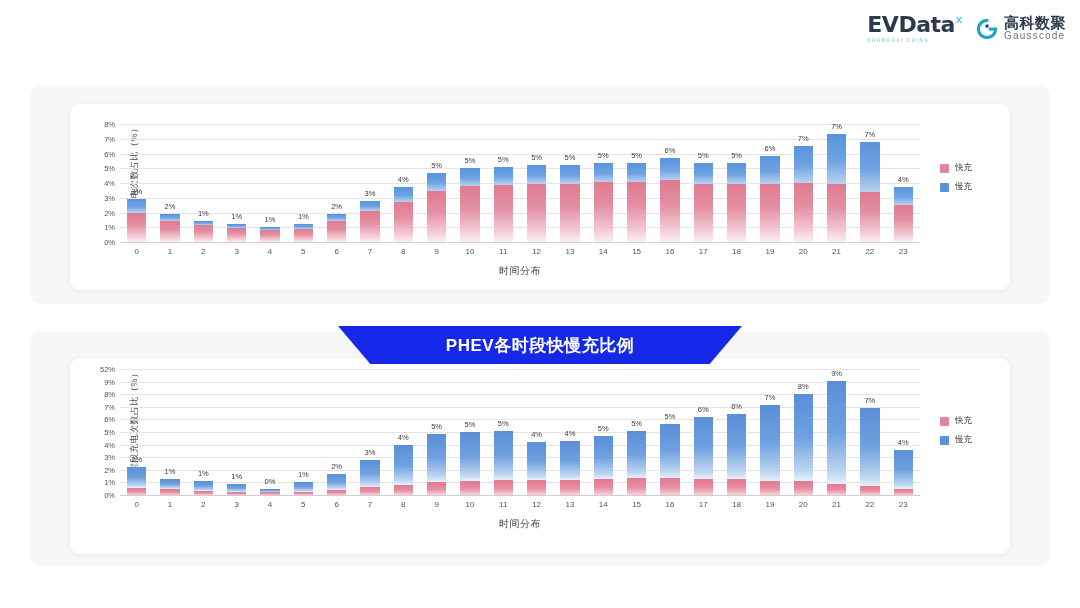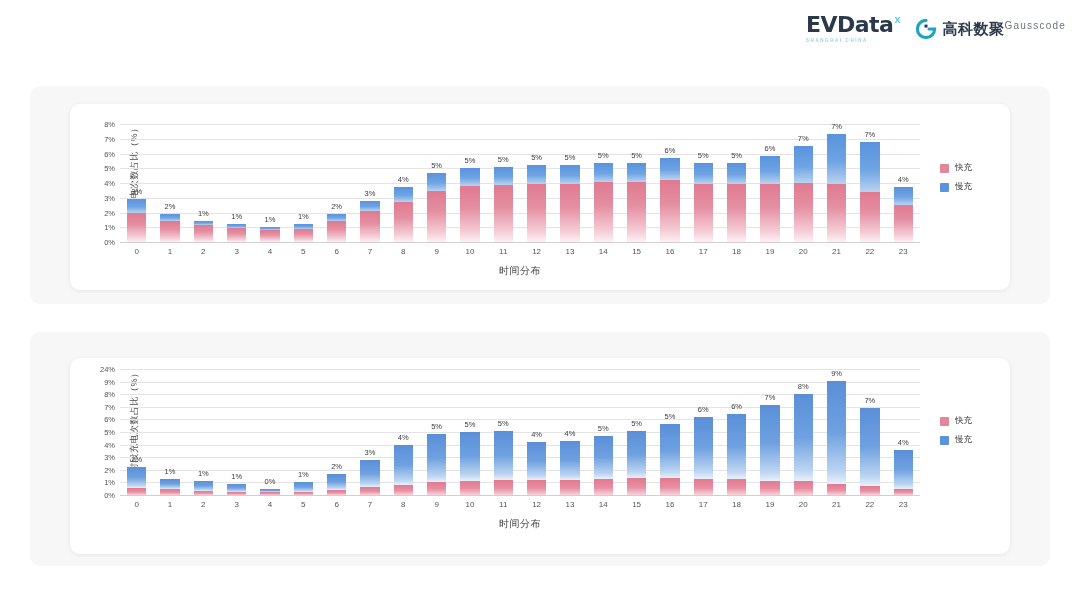--- a/index.html
+++ b/index.html
@@ -19,21 +19,21 @@
   .evdata-word {
     font-family:"DejaVu Sans", sans-serif;
     font-size:22px; font-weight:700; letter-spacing:-0.5px;
     color:#2b3a4a; line-height:1;
   }
   .evdata-ev { color:#2b3a4a; }
   .evdata-x { font-size:11px; color:#5bc8e8; font-weight:700; margin-left:1px; margin-top:-1px; }
   .evdata-sub { font-size:4.5px; letter-spacing:1.6px; color:#9ecfe4; margin-top:2px; font-weight:600; }
   .gauss { display:flex; align-items:center; gap:6px; }
   .gauss-mark { width:22px; height:22px; }
-  .gauss-text { display:flex; flex-direction:row; line-height:1.05; }
+  .gauss-text { display:flex; flex-direction:column; line-height:1.05; }
   .gauss-cn { font-size:15px; font-weight:700; color:#2b3a4a; letter-spacing:0.5px; }
   .gauss-en { font-size:10px; color:#6a7580; letter-spacing:1.2px; }
 
   
   .panel {
     position:absolute; left:30px; width:1020px;
     background:#f7f7f8; border-radius:10px;
   }
   .panel-bev  { top:86px;  height:218px; }
   .panel-phev { top:332px; height:234px; }
@@ -376,20 +376,21 @@
       <div class="legend-row">
         <span class="swatch" id="sw-bev-slow" style="background: rgb(90, 147, 221);"></span>
         <span class="legend-text">慢充</span>
       </div>
     </div>
   </div>
 
   <div class="panel panel-phev">
     <div class="inner-card card-phev"></div>
   </div>
+  <div class="ribbon ribbon-phev">PHEV各时段快慢充比例</div>
 
   <div class="chart-wrap chart-phev">
     <div class="ylabel-box">
       <div class="ylabel">各时段充电次数占比（%）</div>
     </div>
     <div class="plot plot-phev" id="plot-phev">
         <div class="axisline" style="top: 126px;"></div>
         <div class="ytick" style="top: 126px;">0%</div>
         <div class="gridline" style="top: 113.4px;"></div>
         <div class="ytick" style="top: 113.4px;">1%</div>
@@ -403,21 +404,21 @@
         <div class="ytick" style="top: 63px;">5%</div>
         <div class="gridline" style="top: 50.4px;"></div>
         <div class="ytick" style="top: 50.4px;">6%</div>
         <div class="gridline" style="top: 37.8px;"></div>
         <div class="ytick" style="top: 37.8px;">7%</div>
         <div class="gridline" style="top: 25.2px;"></div>
         <div class="ytick" style="top: 25.2px;">8%</div>
         <div class="gridline" style="top: 12.6px;"></div>
         <div class="ytick" style="top: 12.6px;">9%</div>
         <div class="gridline" style="top: 0px;"></div>
-        <div class="ytick" style="top: 0px;">24%</div>
+        <div class="ytick" style="top: 0px;">52%</div>
         <div class="bars">
           <div class="barcol">
             <div class="bar bar-phev" style="height: 28.35px;">
               <div class="seg-slow" style="height: 21.42px;"></div>
               <div class="seg-fast" style="height: 6.93px;"></div>
             </div>
             <div class="barval" style="bottom: 31.35px;">2%</div>
           </div>
           <div class="barcol">
             <div class="bar bar-phev" style="height: 16.38px;">

